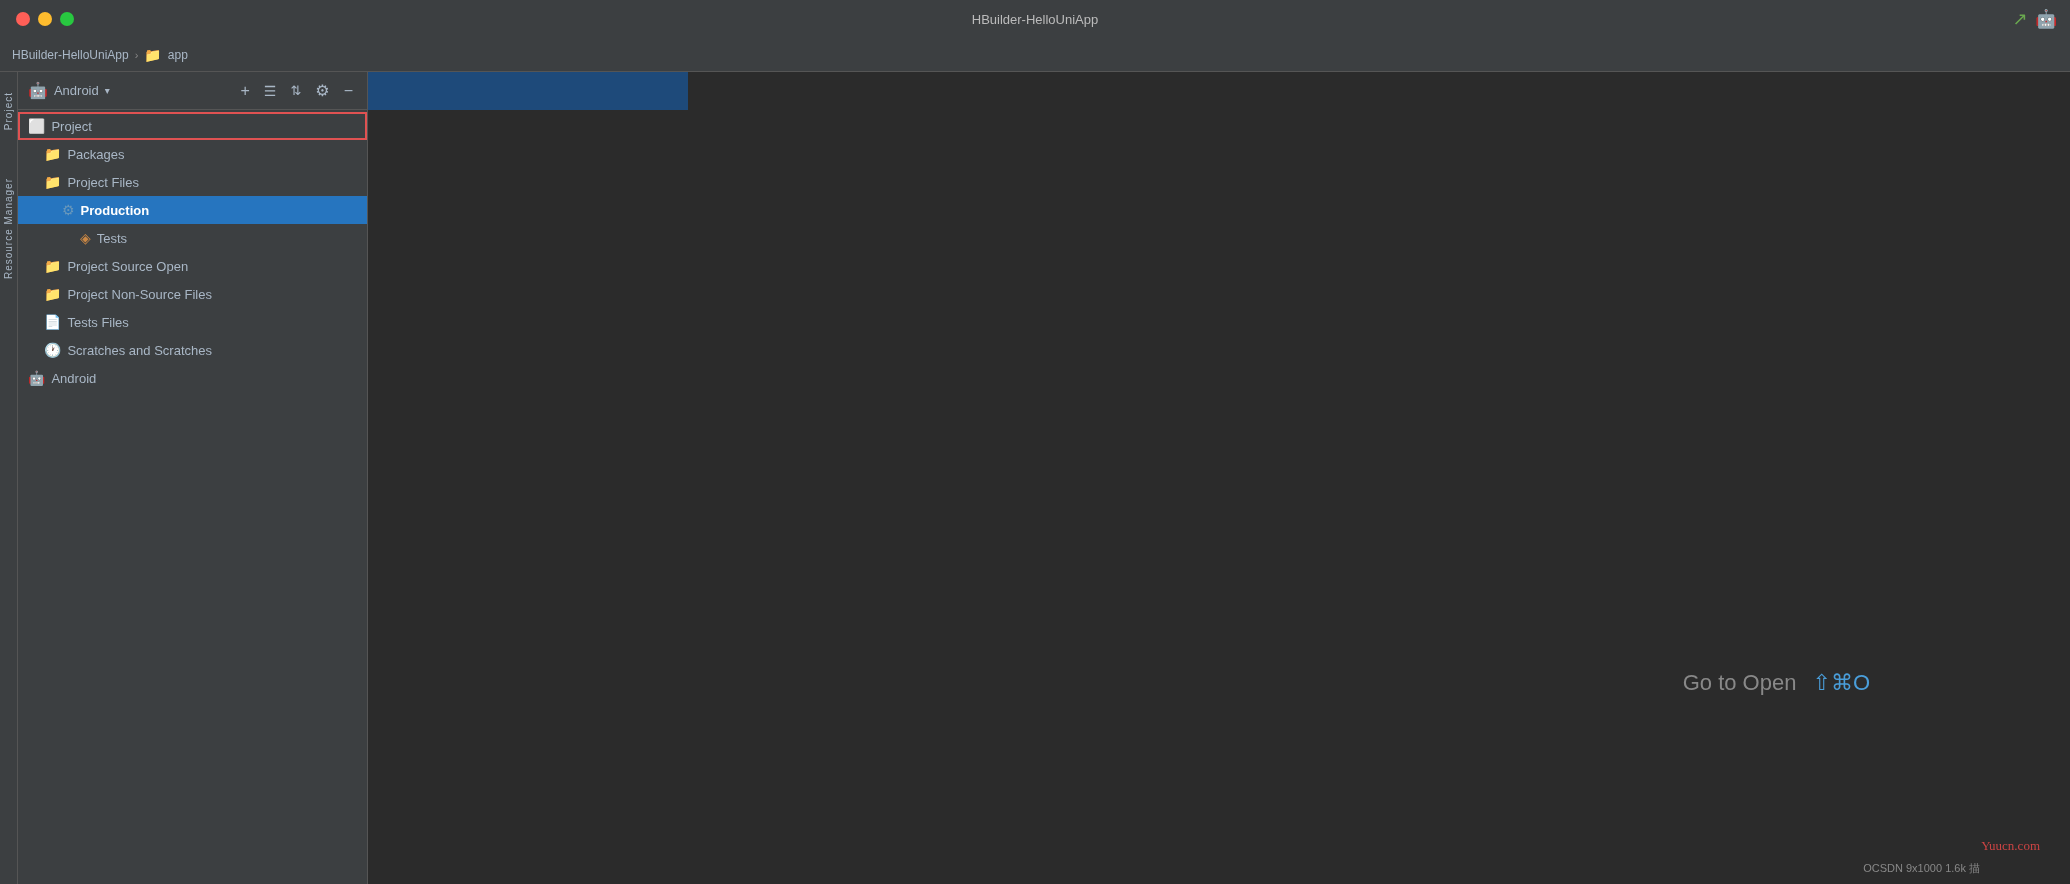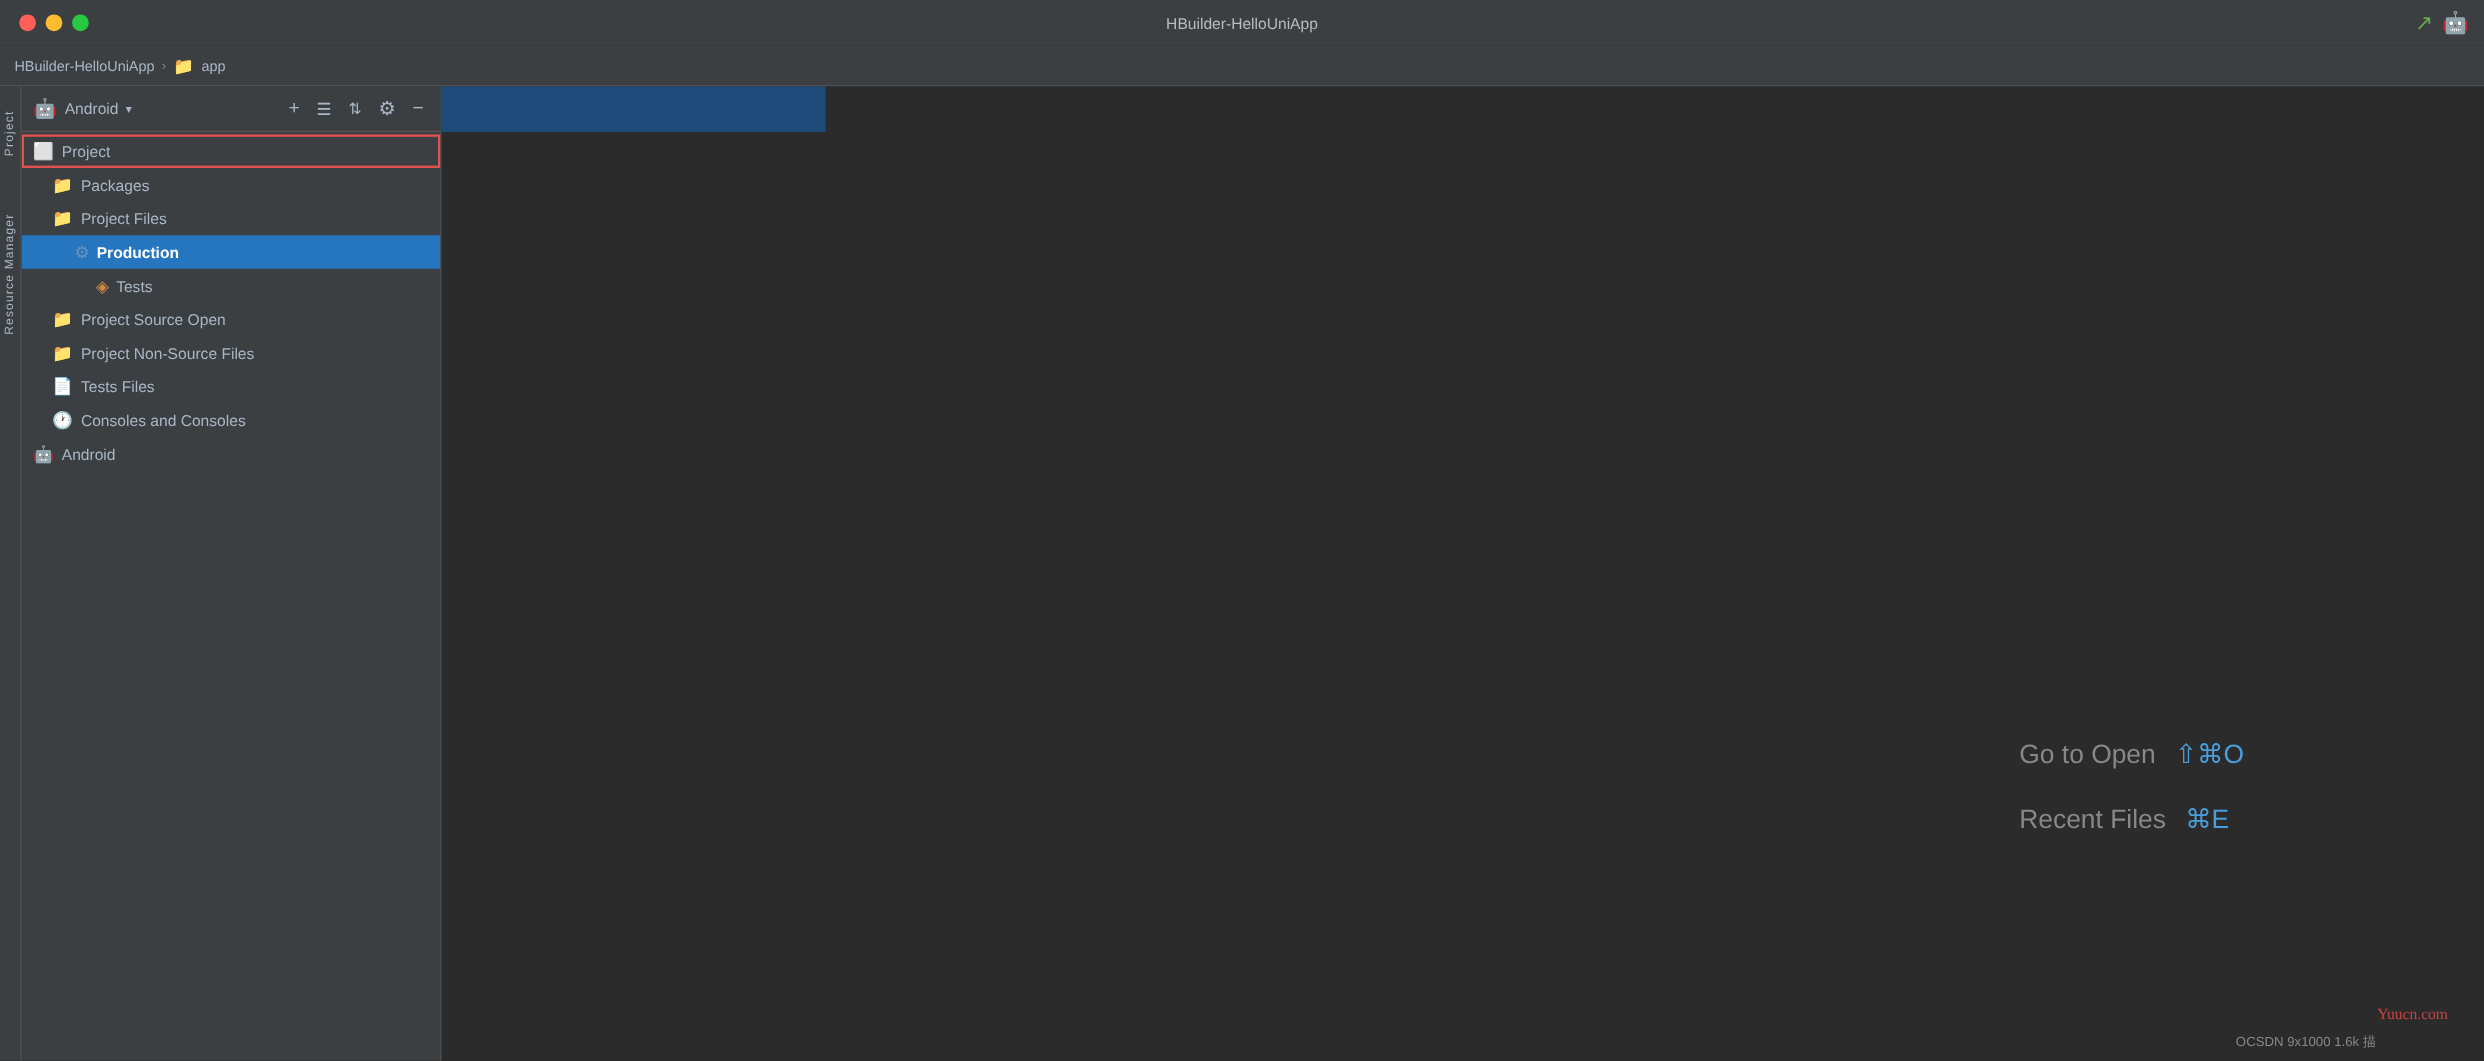--- a/index.html
+++ b/index.html
@@ -322,44 +322,40 @@
         <span class="tree-item-label">Project Non-Source Files</span>
       </div>
 
       <div class="tree-item indent-1">
         <span class="tree-item-icon icon-file">📄</span>
         <span class="tree-item-label">Tests Files</span>
       </div>
 
       <div class="tree-item indent-1">
         <span class="tree-item-icon" style="color:#6897bb;">🕐</span>
-        <span class="tree-item-label">Consoles and Consoles</span>
+        <span class="tree-item-label">Scratches and Scratches</span>
       </div>
 
       <div class="tree-item indent-0">
         <span class="tree-item-icon icon-android">🤖</span>
         <span class="tree-item-label">Android</span>
       </div>
 
     </div>
   </div>
 
   <div class="content-area">
 
     <div class="content-header-bar"></div>
 
     <div class="search-hints">
       <div class="search-hint-row">
         <span class="hint-label">Go to Open</span>
         <span class="hint-key">⇧⌘O</span>
       </div>
-      <div class="search-hint-row">
-        <span class="hint-label">Recent Files</span>
-        <span class="hint-key">⌘E</span>
-      </div>
     </div>
 
     <div class="watermark">
       <span style="color:#cc4444;font-size:13px;">Yuucn.com</span>
     </div>
 
     <div style="position:absolute;bottom:8px;right:90px;color:#888;font-size:11px;">
       <span>OCSDN 9x1000 1.6k 描</span>
     </div>
   </div>

